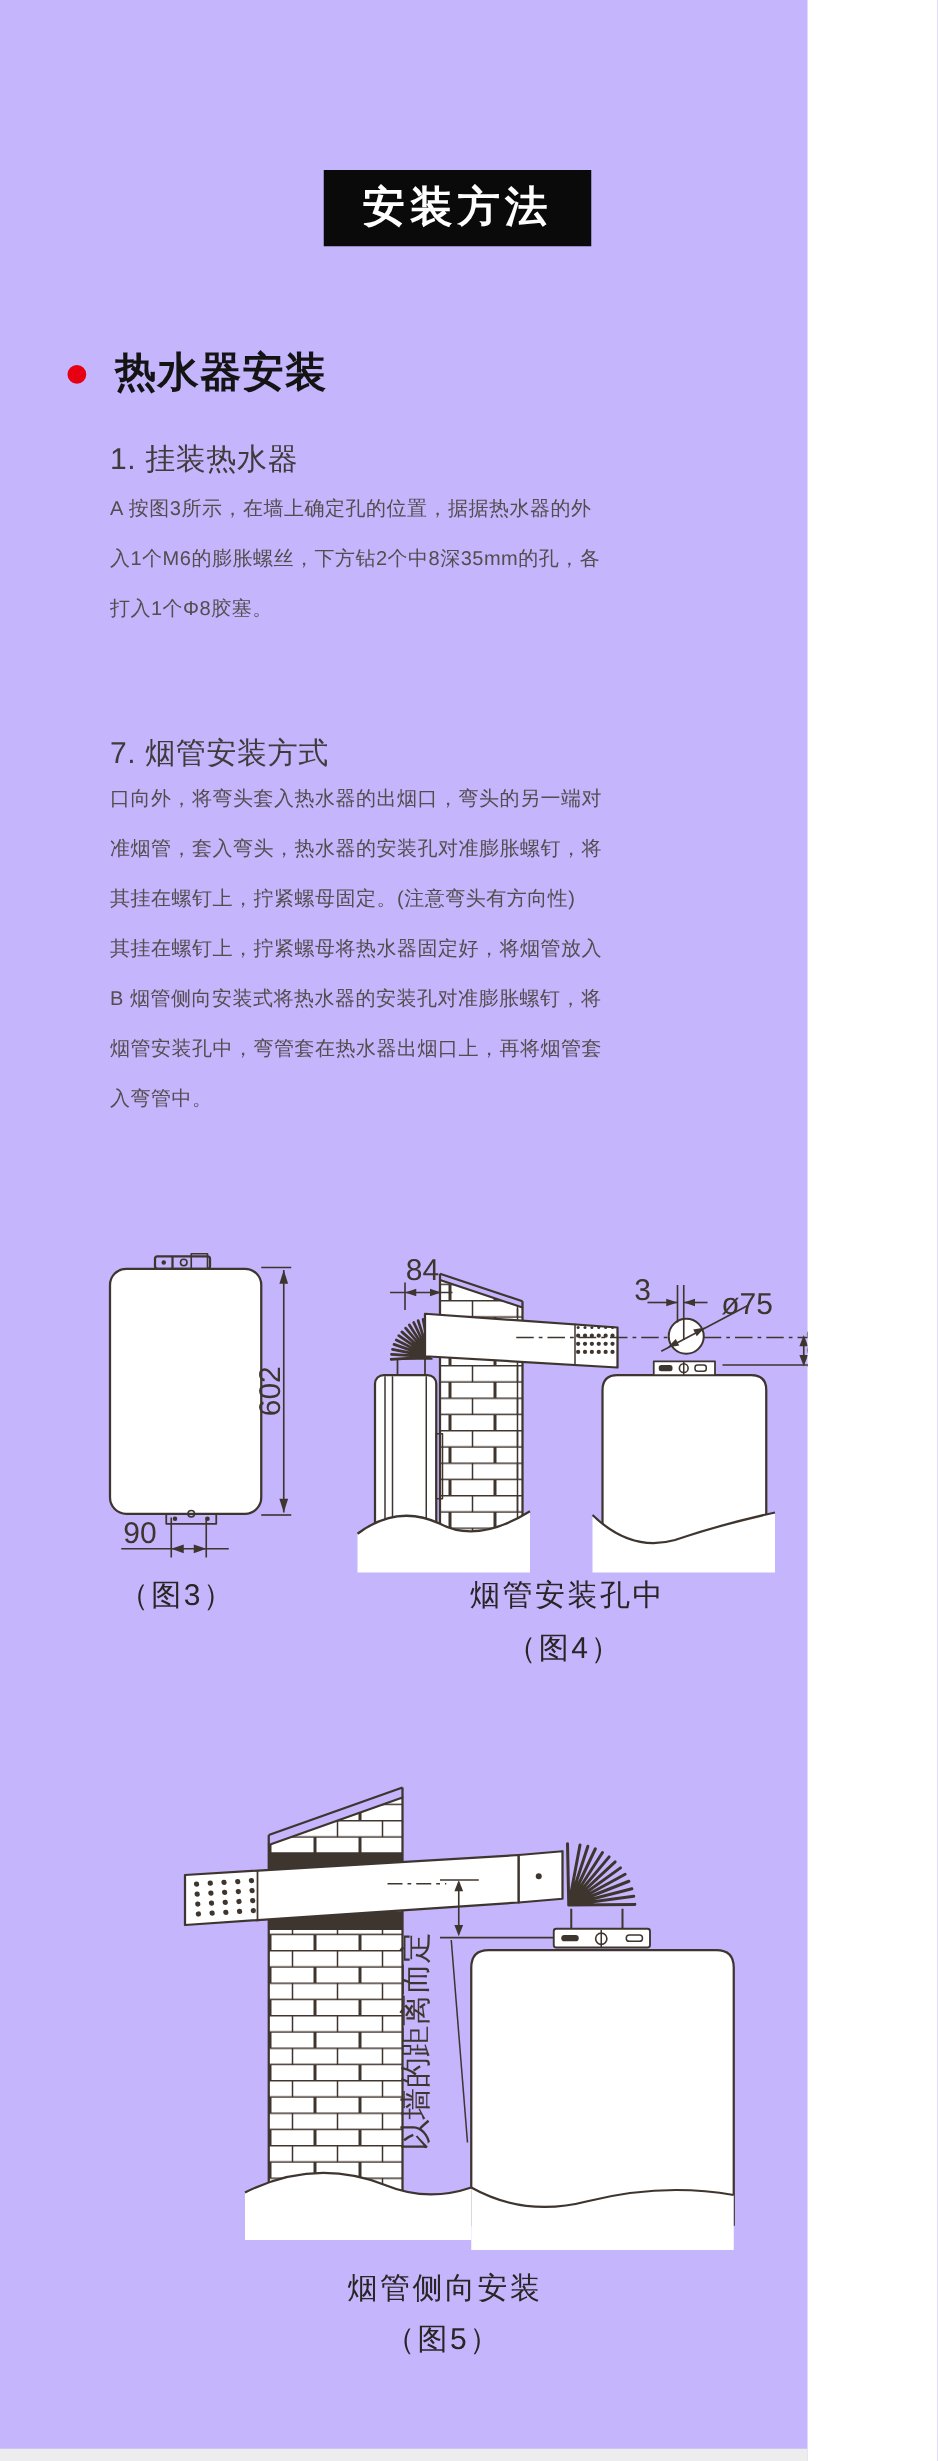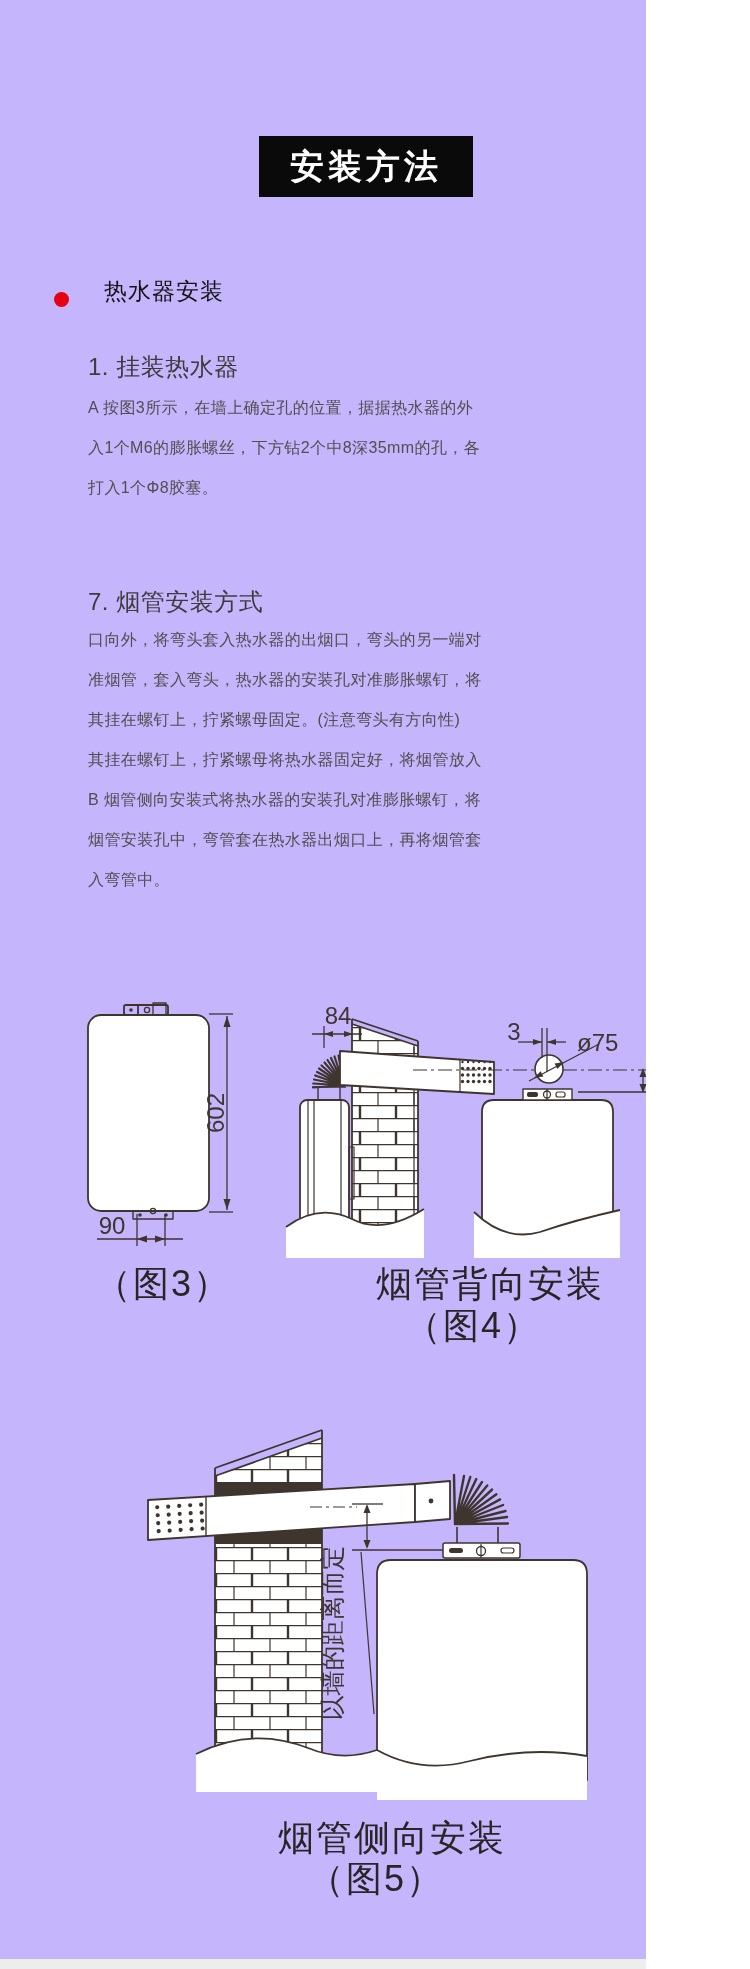--- a/index.html
+++ b/index.html
@@ -2,25 +2,25 @@
 <html><head>
 <meta charset="utf-8">
 <style>
   * { margin:0; padding:0; box-sizing:border-box; }
   body { background:#fff; font-family:"Liberation Sans", sans-serif; }
   .page { position:relative; width:646px; height:1969px; background:#c4b5fd; overflow:hidden; }
   .abs { position:absolute; }
   .badge { left:259px; top:136px; width:214px; height:61px; background:#0a0a0a; color:#ffffff;
            font-size:34px; font-weight:700; letter-spacing:4px; text-align:center; line-height:61px; }
   .bullet { left:54px; top:292px; width:15px; height:15px; border-radius:50%; background:#e60012; }
-  .main-title { left:104px; top:276px; font-size:23px; font-weight:400; color:#141414; letter-spacing:1px; }
+  .main-title { left:92px; top:276px; font-size:33px; font-weight:700; color:#141414; letter-spacing:1px; }
   .step-heading { left:88px; font-size:24px; color:#403b3b; letter-spacing:0.5px; }
   .body-block { left:88px; width:600px; }
   .body-block div { height:40px; line-height:40px; font-size:16px; color:#534d4d; letter-spacing:0.4px; white-space:nowrap; }
-  .caption { font-size:36px; color:#2a2525; text-align:center; letter-spacing:2px; white-space:nowrap; }
+  .caption { font-size:24px; color:#2a2525; text-align:left; letter-spacing:2px; white-space:nowrap; }
   svg text { font-family:"Liberation Sans", sans-serif; }
   .bottom-strip { left:0; top:1959px; width:750px; height:10px; background:#ededed; }
 </style>
 </head>
 <body>
 
 <div class="page">
 
   <div class="abs badge">安装方法</div>
 
@@ -239,19 +239,19 @@
       <path d="M377 1574 Q377 1560 391 1560 H573 Q587 1560 587 1574 V1780 H377 Z" fill="#ffffff"></path>
 
       <path d="M196 1754 Q252 1726 308 1748 Q342 1762 377 1750 L377 1792 H196 Z" fill="#ffffff" stroke="none"></path>
       <path d="M196 1754 Q252 1726 308 1748 Q342 1762 377 1750"></path>
       <path d="M377 1750 Q420 1774 470 1761 Q530 1746 587 1756 L587 1800 H377 Z" fill="#ffffff" stroke="none"></path>
       <path d="M377 1750 Q420 1774 470 1761 Q530 1746 587 1756"></path>
     </g>
   </svg>
 
   <div class="abs caption" style="left:95px;top:1260px;width:120px">（图3）</div>
-  <div class="abs caption" style="left:376px;top:1260px;width:180px">烟管背向安装</div>
+  <div class="abs caption" style="left:376px;top:1260px;width:180px">烟管安装孔中</div>
   <div class="abs caption" style="left:405px;top:1302px;width:120px">（图4）</div>
   <div class="abs caption" style="left:278px;top:1814px;width:180px">烟管侧向安装</div>
   <div class="abs caption" style="left:308px;top:1855px;width:120px">（图5）</div>
 
   <div class="abs bottom-strip"></div>
 </div>
 
 </body></html>

